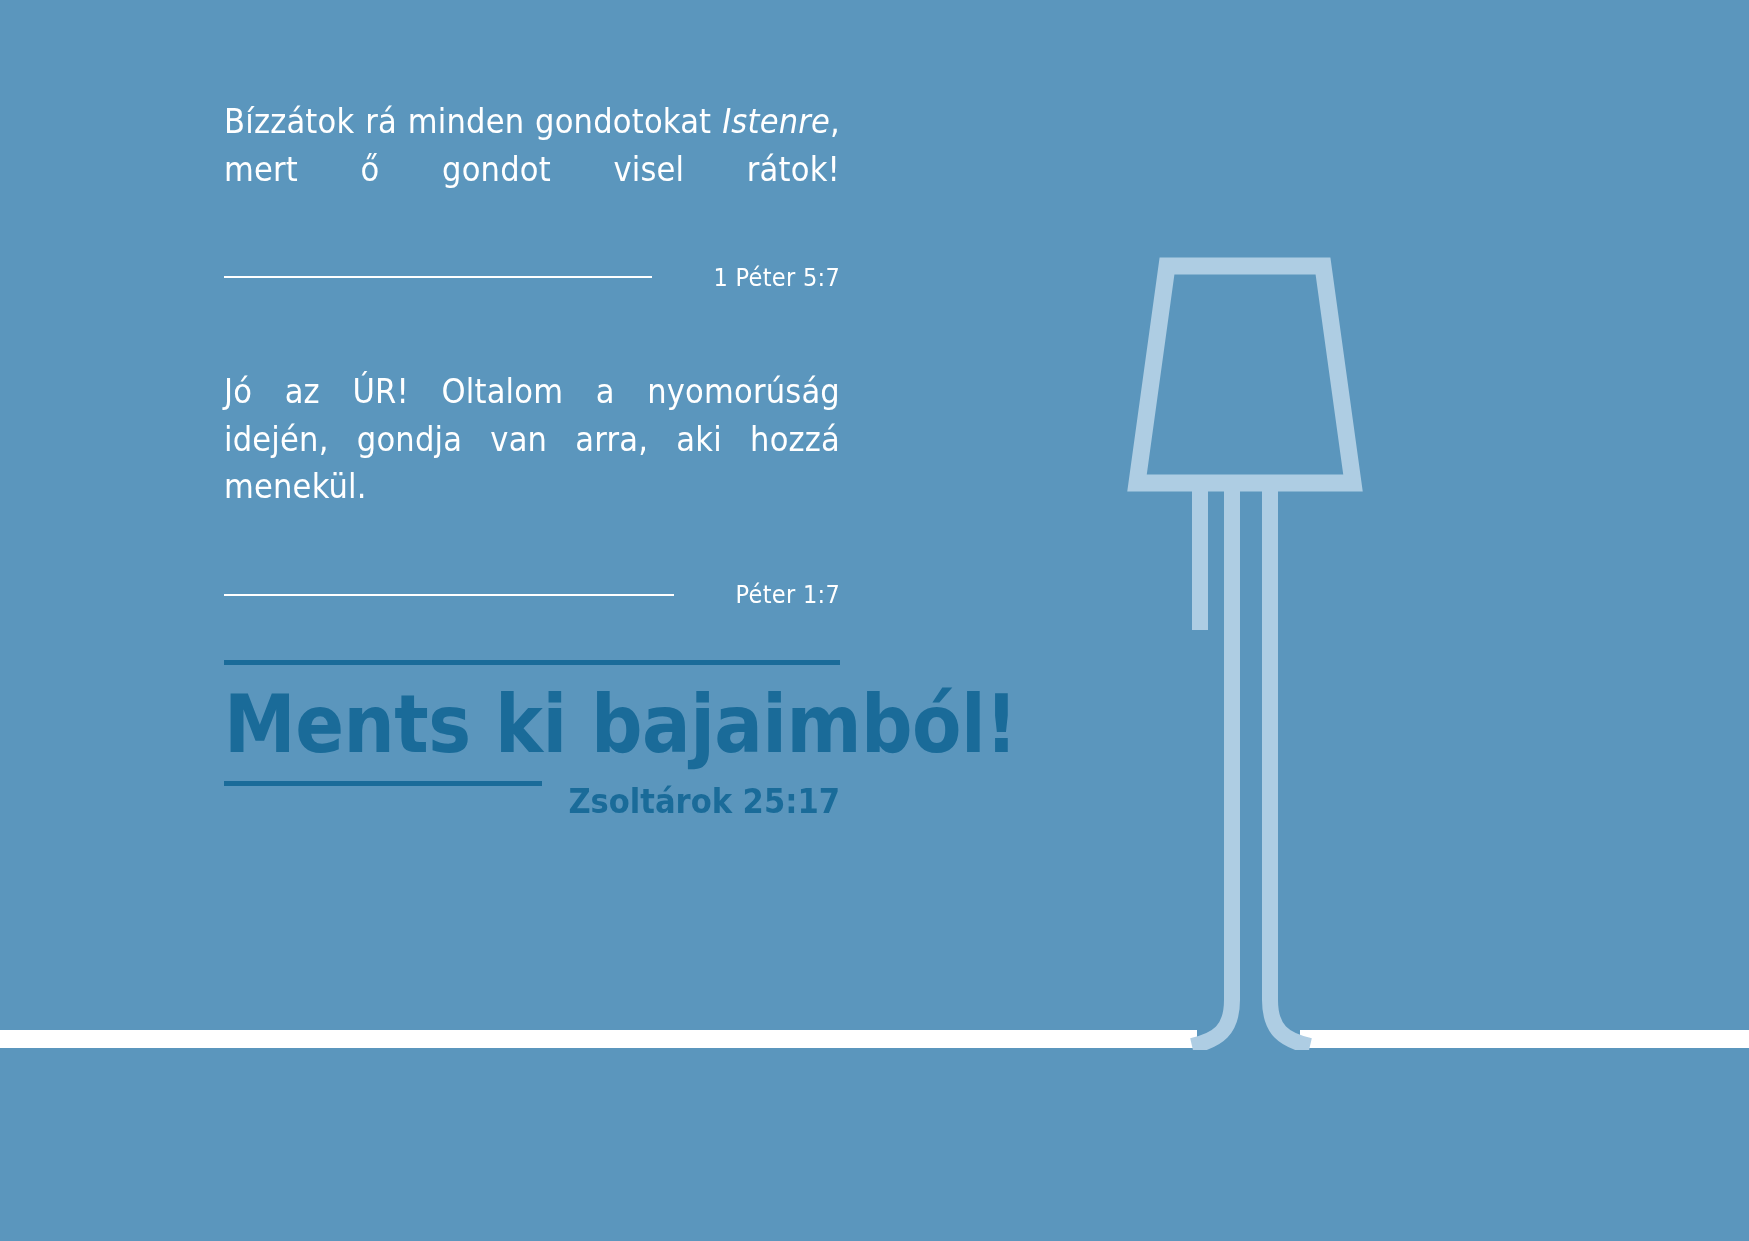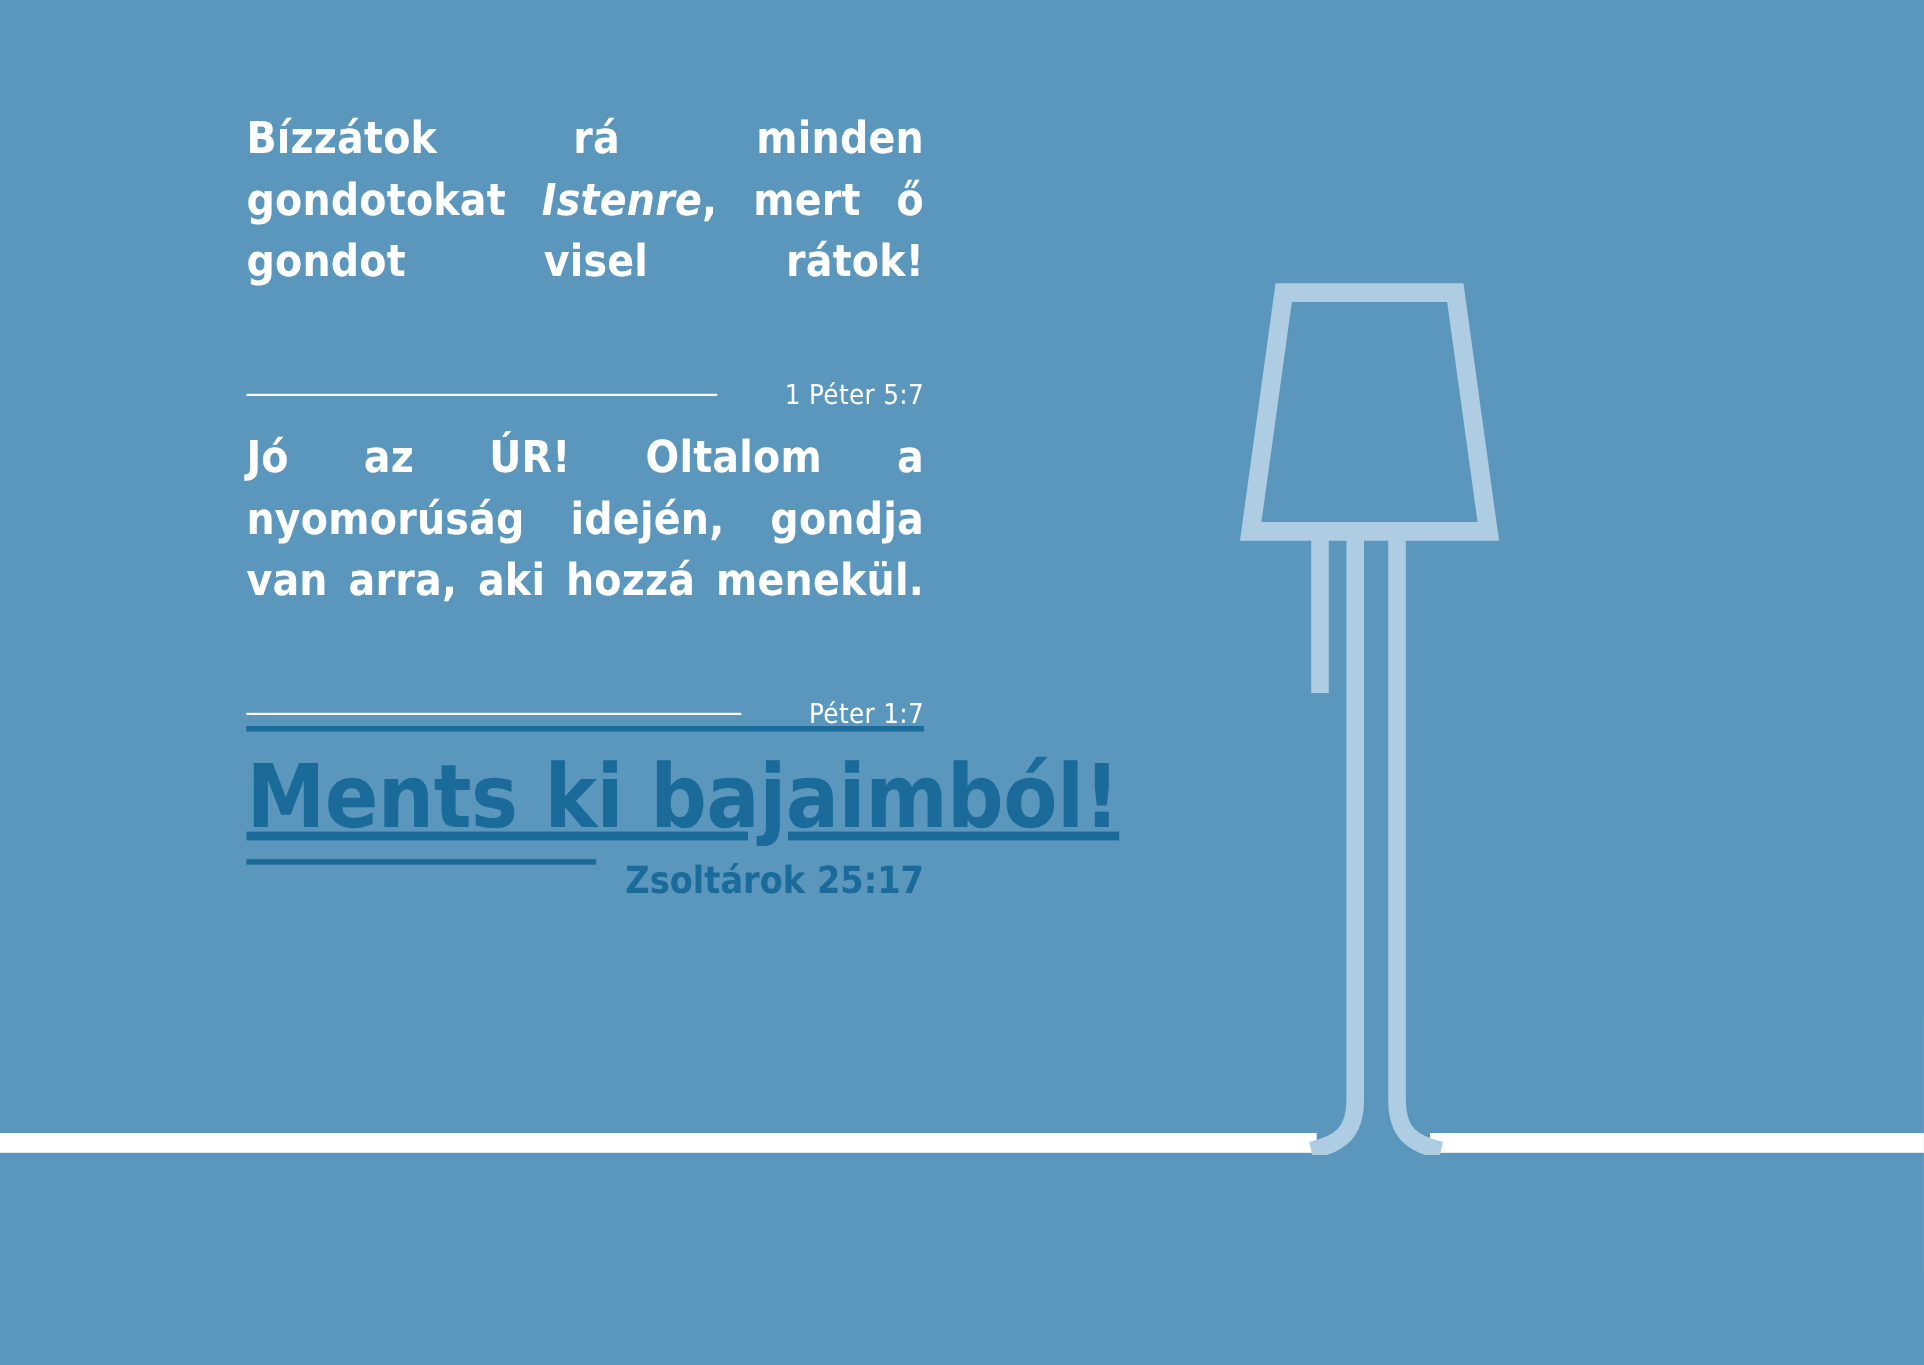--- a/index.html
+++ b/index.html
@@ -41,28 +41,28 @@
     height: 810px;
   }
 
   
   .verse-block {
     position: absolute;
     left: 224px;
     width: 616px;
   }
   #verse-block-1 { top: 98px; }
-  #verse-block-2 { top: 388px; }
+  #verse-block-2 { top: 368px; }
   #verse-block-3 { top: 660px; }
 
   .verse-text {
     color: #ffffff;
-    font-size: 40px;
+    font-size: 34px;
     line-height: 1.40;
-    font-weight: 700;
+    font-weight: 400;
     letter-spacing: 0.2px;
     text-align: justify;
     margin: 0;
     font-stretch: condensed;
   }
   .verse-text::after {
     content: "";
     display: inline-block;
     width: 100%;
   }
@@ -101,21 +101,20 @@
     margin-bottom: 18px;
   }
   .headline-text {
     color: #1a6b99;
     font-size: 80px;
     font-weight: 700;
     line-height: 1.05;
     margin: 0;
     letter-spacing: -0.5px;
     white-space: nowrap;
-    text-decoration: underline;
   }
   .headline-ref-row {
     display: flex;
     width: 100%;
     margin-top: 14px;
   }
   .headline-ref-rule {
     flex: 1 1 auto;
     height: 5px;
     background: #1a6b99;

